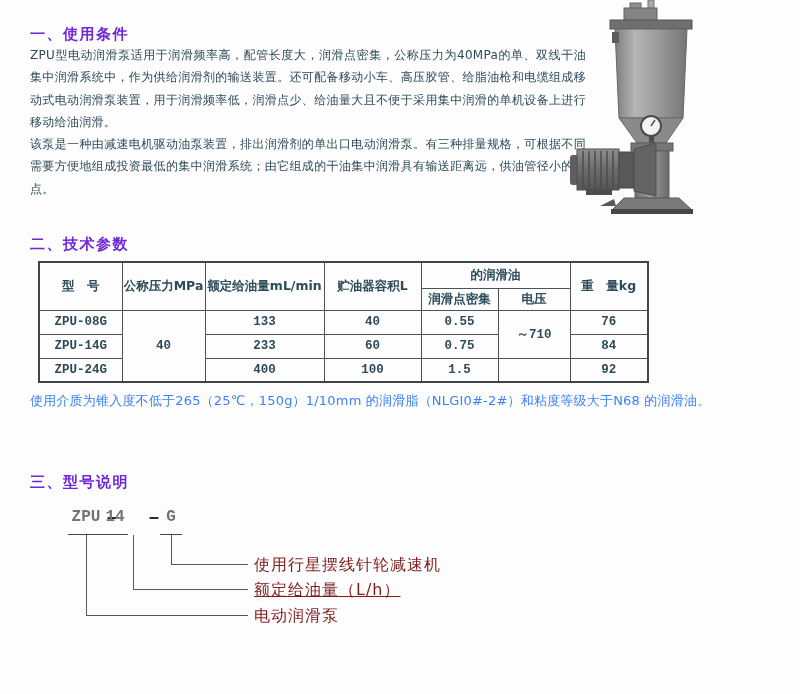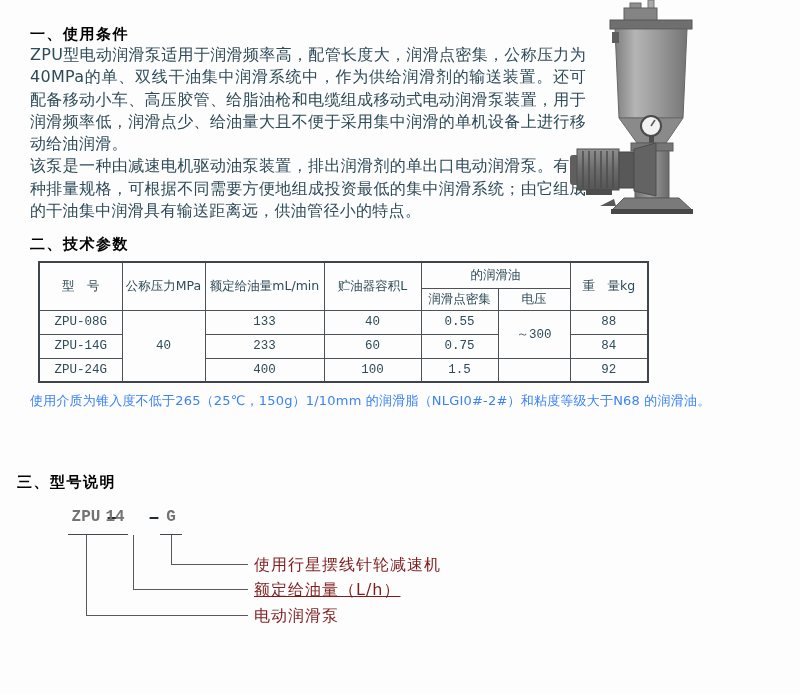--- a/index.html
+++ b/index.html
@@ -6,32 +6,33 @@
   html,body { width:800px; height:694px; }
   body {
     font-family:"DejaVu Sans","Liberation Sans",sans-serif;
     background:#fdfdfd;
     position:relative;
     overflow:hidden;
     color:#2d4b58;
   }
   .abs { position:absolute; }
   .sec-heading {
-    font-size:15px; font-weight:bold; color:#000000; letter-spacing:1.5px;
+    font-size:15px; font-weight:bold; color:#6d28d9; letter-spacing:1.5px;
   }
   .body-text {
-    width:556px; font-size:16px; line-height:22.3px; color:#2d4b58;
+    width:556px; font-size:12px; line-height:22.3px; color:#2d4b58;
     text-align:justify; letter-spacing:0.3px;
   }
   .note-text { font-size:13px; color:#3b82f6; letter-spacing:0.2px; white-space:nowrap; }
 
   
   table.tech {
     border-collapse:collapse; table-layout:fixed; width:609px;
     border:2px solid #3f454a;
+    font-weight:bold;
   }
   table.tech td {
     border:1px solid #4c5256; text-align:center; vertical-align:middle;
     font-size:12.5px; color:#2d4b58; overflow:hidden;
   }
   td.mono { font-family:"Liberation Mono","DejaVu Sans Mono",monospace; font-size:13px; }
   tr.hdr1 td { height:26px; }
   tr.hdr2 td { height:22px; }
   tr.data td { height:24px; }
 
@@ -144,22 +145,22 @@
   <tr class="hdr2">
     <td>润滑点密集</td>
     <td>电压</td>
   </tr>
   <tr class="data">
     <td class="mono">ZPU-08G</td>
     <td class="mono" rowspan="3">40</td>
     <td class="mono">133</td>
     <td class="mono">40</td>
     <td class="mono">0.55</td>
-    <td class="mono" rowspan="2">～300</td>
-    <td class="mono">88</td>
+    <td class="mono" rowspan="2">～710</td>
+    <td class="mono">76</td>
   </tr>
   <tr class="data">
     <td class="mono">ZPU-14G</td>
     <td class="mono">233</td>
     <td class="mono">60</td>
     <td class="mono">0.75</td>
     <td class="mono">84</td>
   </tr>
   <tr class="data">
     <td class="mono">ZPU-24G</td>
@@ -167,21 +168,21 @@
     <td class="mono">100</td>
     <td class="mono">1.5</td>
     <td class="mono"></td>
     <td class="mono">92</td>
   </tr>
 </tbody>
   </table>
 
 <div class="abs note-text" style="left:30px; top:392px;">使用介质为锥入度不低于265（25℃，150g）1/10mm 的润滑脂（NLGI0#-2#）和粘度等级大于N68 的润滑油。</div>
 
-<div class="abs sec-heading" style="left:17px; top:473px;">三、型号说明</div>
+<div class="abs sec-heading" style="left:30px; top:473px;">三、型号说明</div>
 
 <div class="code-part" style="left:68px;  width:36px;">ZPU</div>
 <div class="code-dash" style="left:106px;">–</div>
 <div class="code-part" style="left:102px; width:26px;">14</div>
 <div class="code-dash" style="left:148px;">–</div>
 <div class="code-part" style="left:160px; width:22px;">G</div>
 
 <div class="conn-v" style="left:171px; top:535px; height:29px;"></div>
 <div class="conn-h" style="left:171px; top:564px; width:77px;"></div>
 <div class="conn-v" style="left:133px; top:535px; height:54px;"></div>

